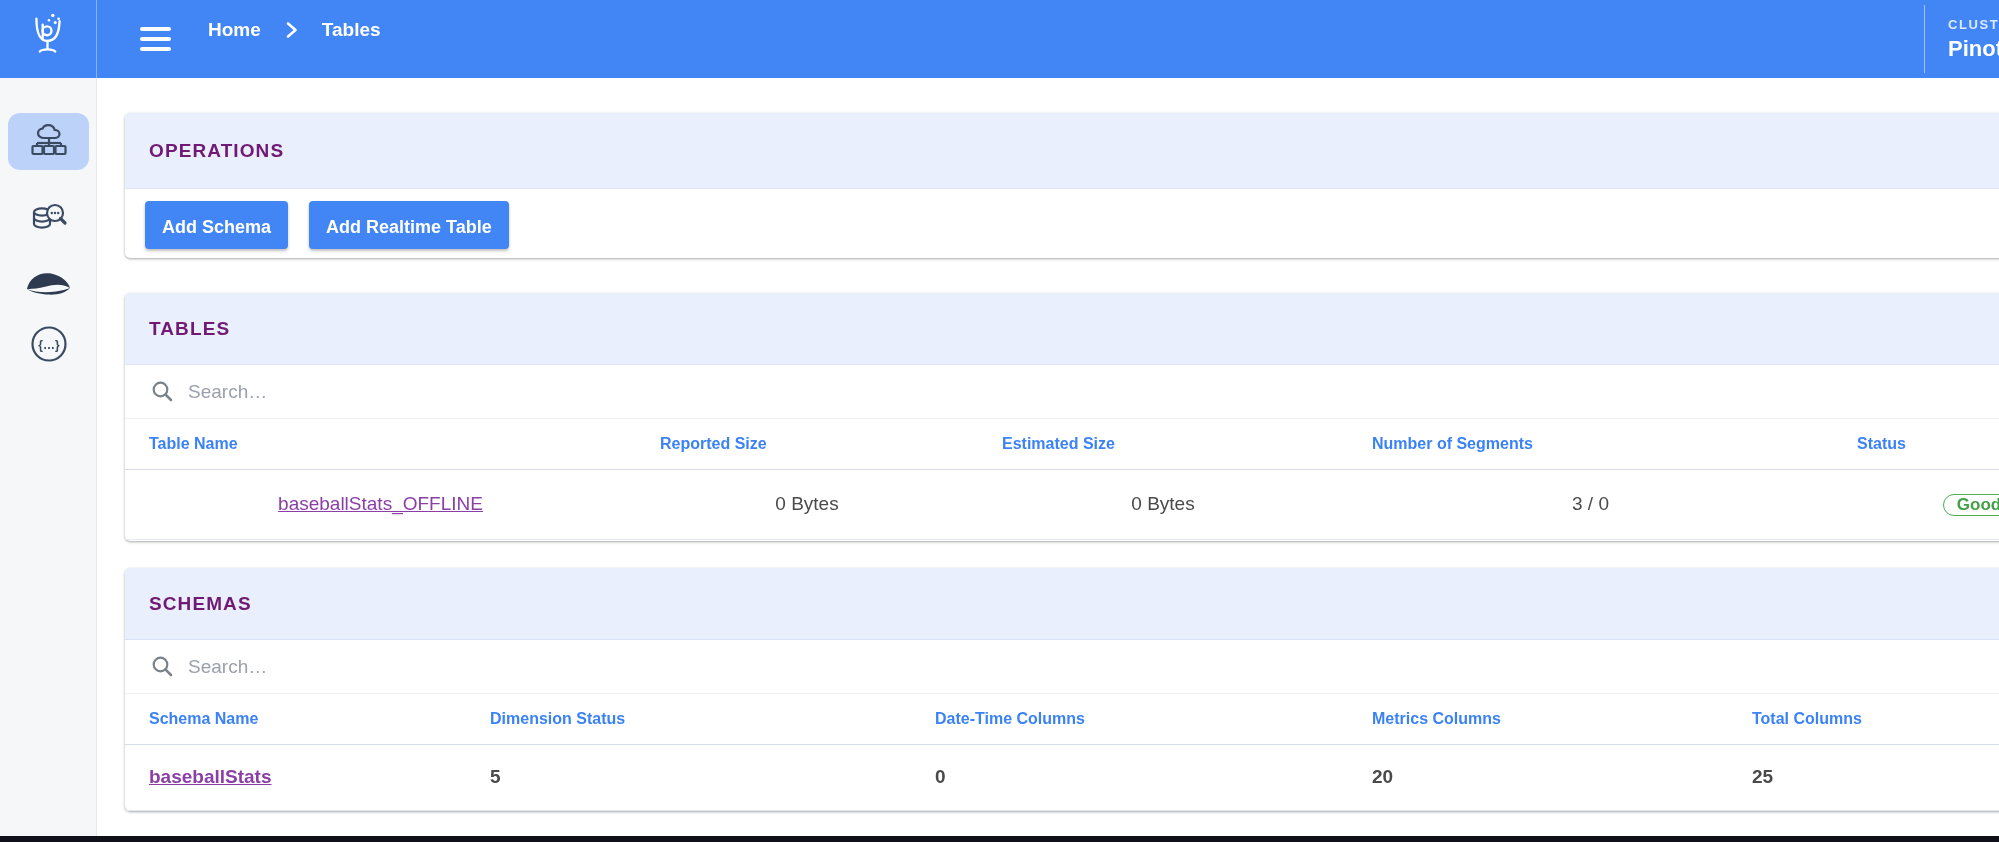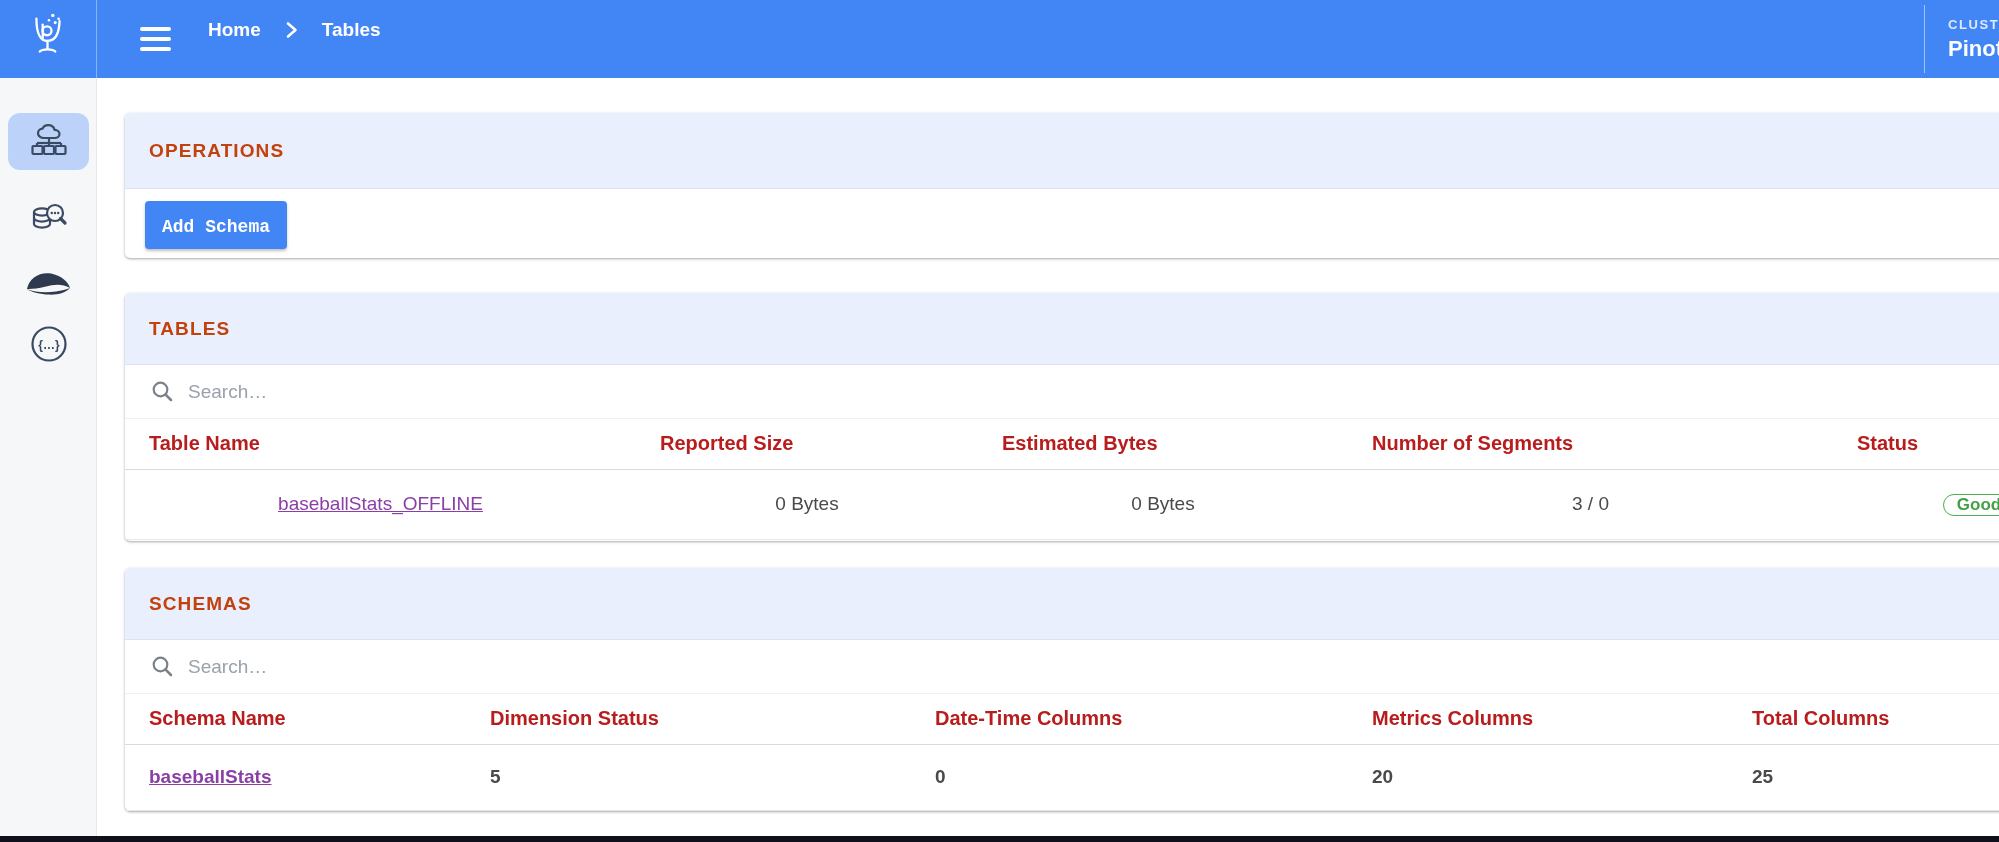--- a/index.html
+++ b/index.html
@@ -58,50 +58,50 @@
   .card {
     position:absolute; left:125px; width:2000px; background:#fff;
     border-radius:5px;
     box-shadow:0 1px 3px rgba(60,64,67,.30), 0 1px 2px rgba(60,64,67,.18);
   }
   .card-band {
     height:72px; background:#e9effc; border-bottom:1px solid #dbe4f6;
     border-radius:5px 5px 0 0;
     display:flex; align-items:center; padding-left:24px;
   }
-  .band-title { color:#c2410c; font-weight:700; font-size:19px; letter-spacing:1.1px; }
+  .band-title { color:#701a75; font-weight:700; font-size:19px; letter-spacing:1.1px; }
 
   
   #ops-card { top:113px; height:145px; }
   #ops-card .card-band { height:76px; }
   .btn-row { display:flex; gap:21px; padding:12px 0 0 20px; }
   .blue-btn {
     background:#4285f4; color:#fff; border:none; border-radius:4px;
     height:48px; padding:16px 17px; font-size:18px; font-weight:600;
-    font-family:Liberation Mono, monospace;
+    font-family:Liberation Sans, sans-serif;
     box-shadow:0 2px 3px rgba(0,0,0,.25); cursor:pointer;
   }
 
   
   .search-row {
     height:54px; display:flex; align-items:center; gap:14px;
     padding-left:26px; border-bottom:1px solid #eef1f5;
   }
   .search-input {
     border:none; outline:none; width:640px; font-size:19px; color:#b91c1c;
     font-family:"Liberation Sans", sans-serif; background:transparent;
   }
   .search-input::placeholder { color:#9aa1ab; }
 
   
   #tables-card  { top:293px; height:248px; }
   #schemas-card { top:568px; height:243px; }
   table.data { width:100%; border-collapse:collapse; table-layout:fixed; }
   table.data th {
-    text-align:left; font-size:20px; font-weight:700; color:#b91c1c;
+    text-align:left; font-size:16px; font-weight:700; color:#3b82f6;
     height:50px; padding:0 24px; border-bottom:1px solid #d4dce8;
   }
   table.data td {
     font-size:19px; color:#4a4a4a; padding:0 24px;
     border-bottom:1px solid #e4e8ee;
   }
   #tables-card  td { height:70px;text-align:center; }
   #schemas-card td { height:66px;font-weight:bold; }
   a.tbl-link { color:#8b3fa6; text-decoration:underline; cursor:pointer; }
   .status-chip {
@@ -212,20 +212,21 @@
       </svg>
     </div>
   </div>
 
   <div class="card" id="ops-card">
     <div class="card-band">
       <span class="band-title">OPERATIONS</span>
     </div>
     <div class="btn-row">
       <button class="blue-btn">Add Schema</button>
+      <button class="blue-btn">Add Realtime Table</button>
     </div>
   </div>
 
   <div class="card" id="tables-card">
     <div class="card-band">
       <span class="band-title">TABLES</span>
     </div>
     <div class="search-row">
       <svg width="23" height="23" viewBox="0 0 23 23">
         <circle cx="9.5" cy="9.5" r="6.8" stroke="#7b828a" stroke-width="2.2" fill="none"></circle>
@@ -238,21 +239,21 @@
           <col style="width:511px">
           <col style="width:342px">
           <col style="width:370px">
           <col style="width:485px">
           <col>
         </colgroup>
       <thead>
         <tr>
           <th>Table Name</th>
           <th>Reported Size</th>
-          <th>Estimated Bytes</th>
+          <th>Estimated Size</th>
           <th>Number of Segments</th>
           <th>Status</th>
         </tr>
       </thead>
       <tbody>
         <tr>
           <td><a class="tbl-link">baseballStats_OFFLINE</a></td>
           <td>0 Bytes</td>
           <td>0 Bytes</td>
           <td>3 / 0</td>

